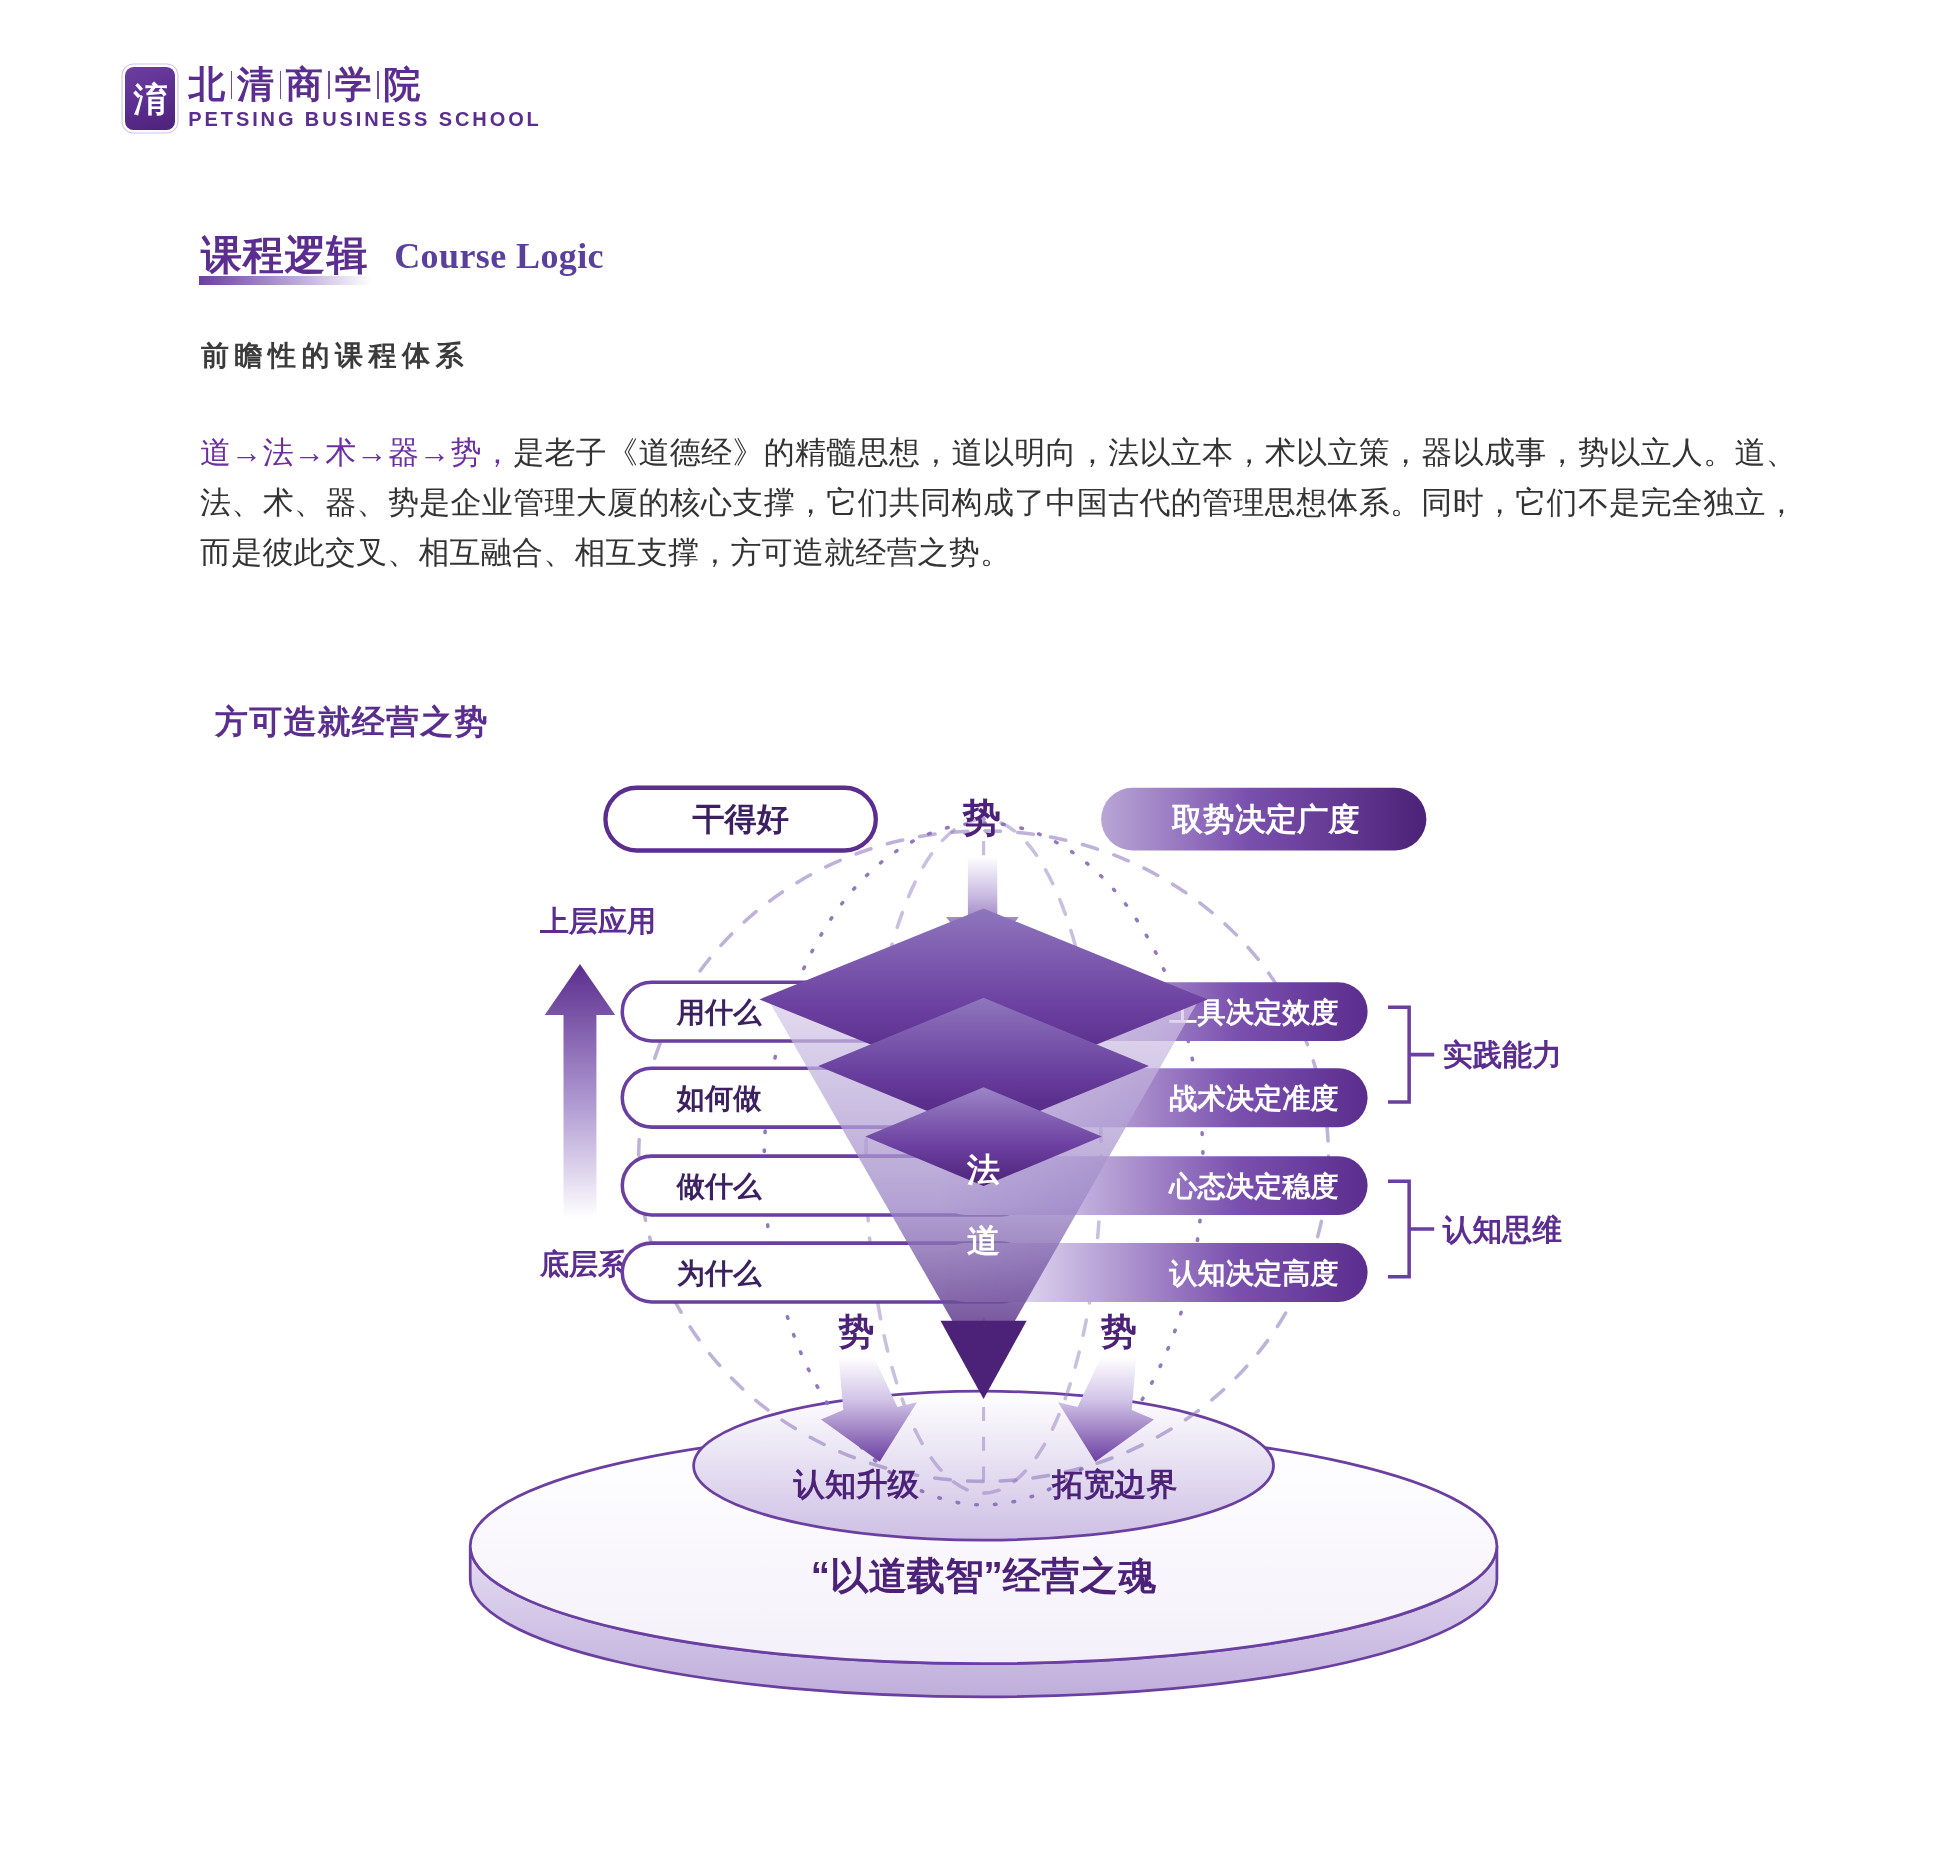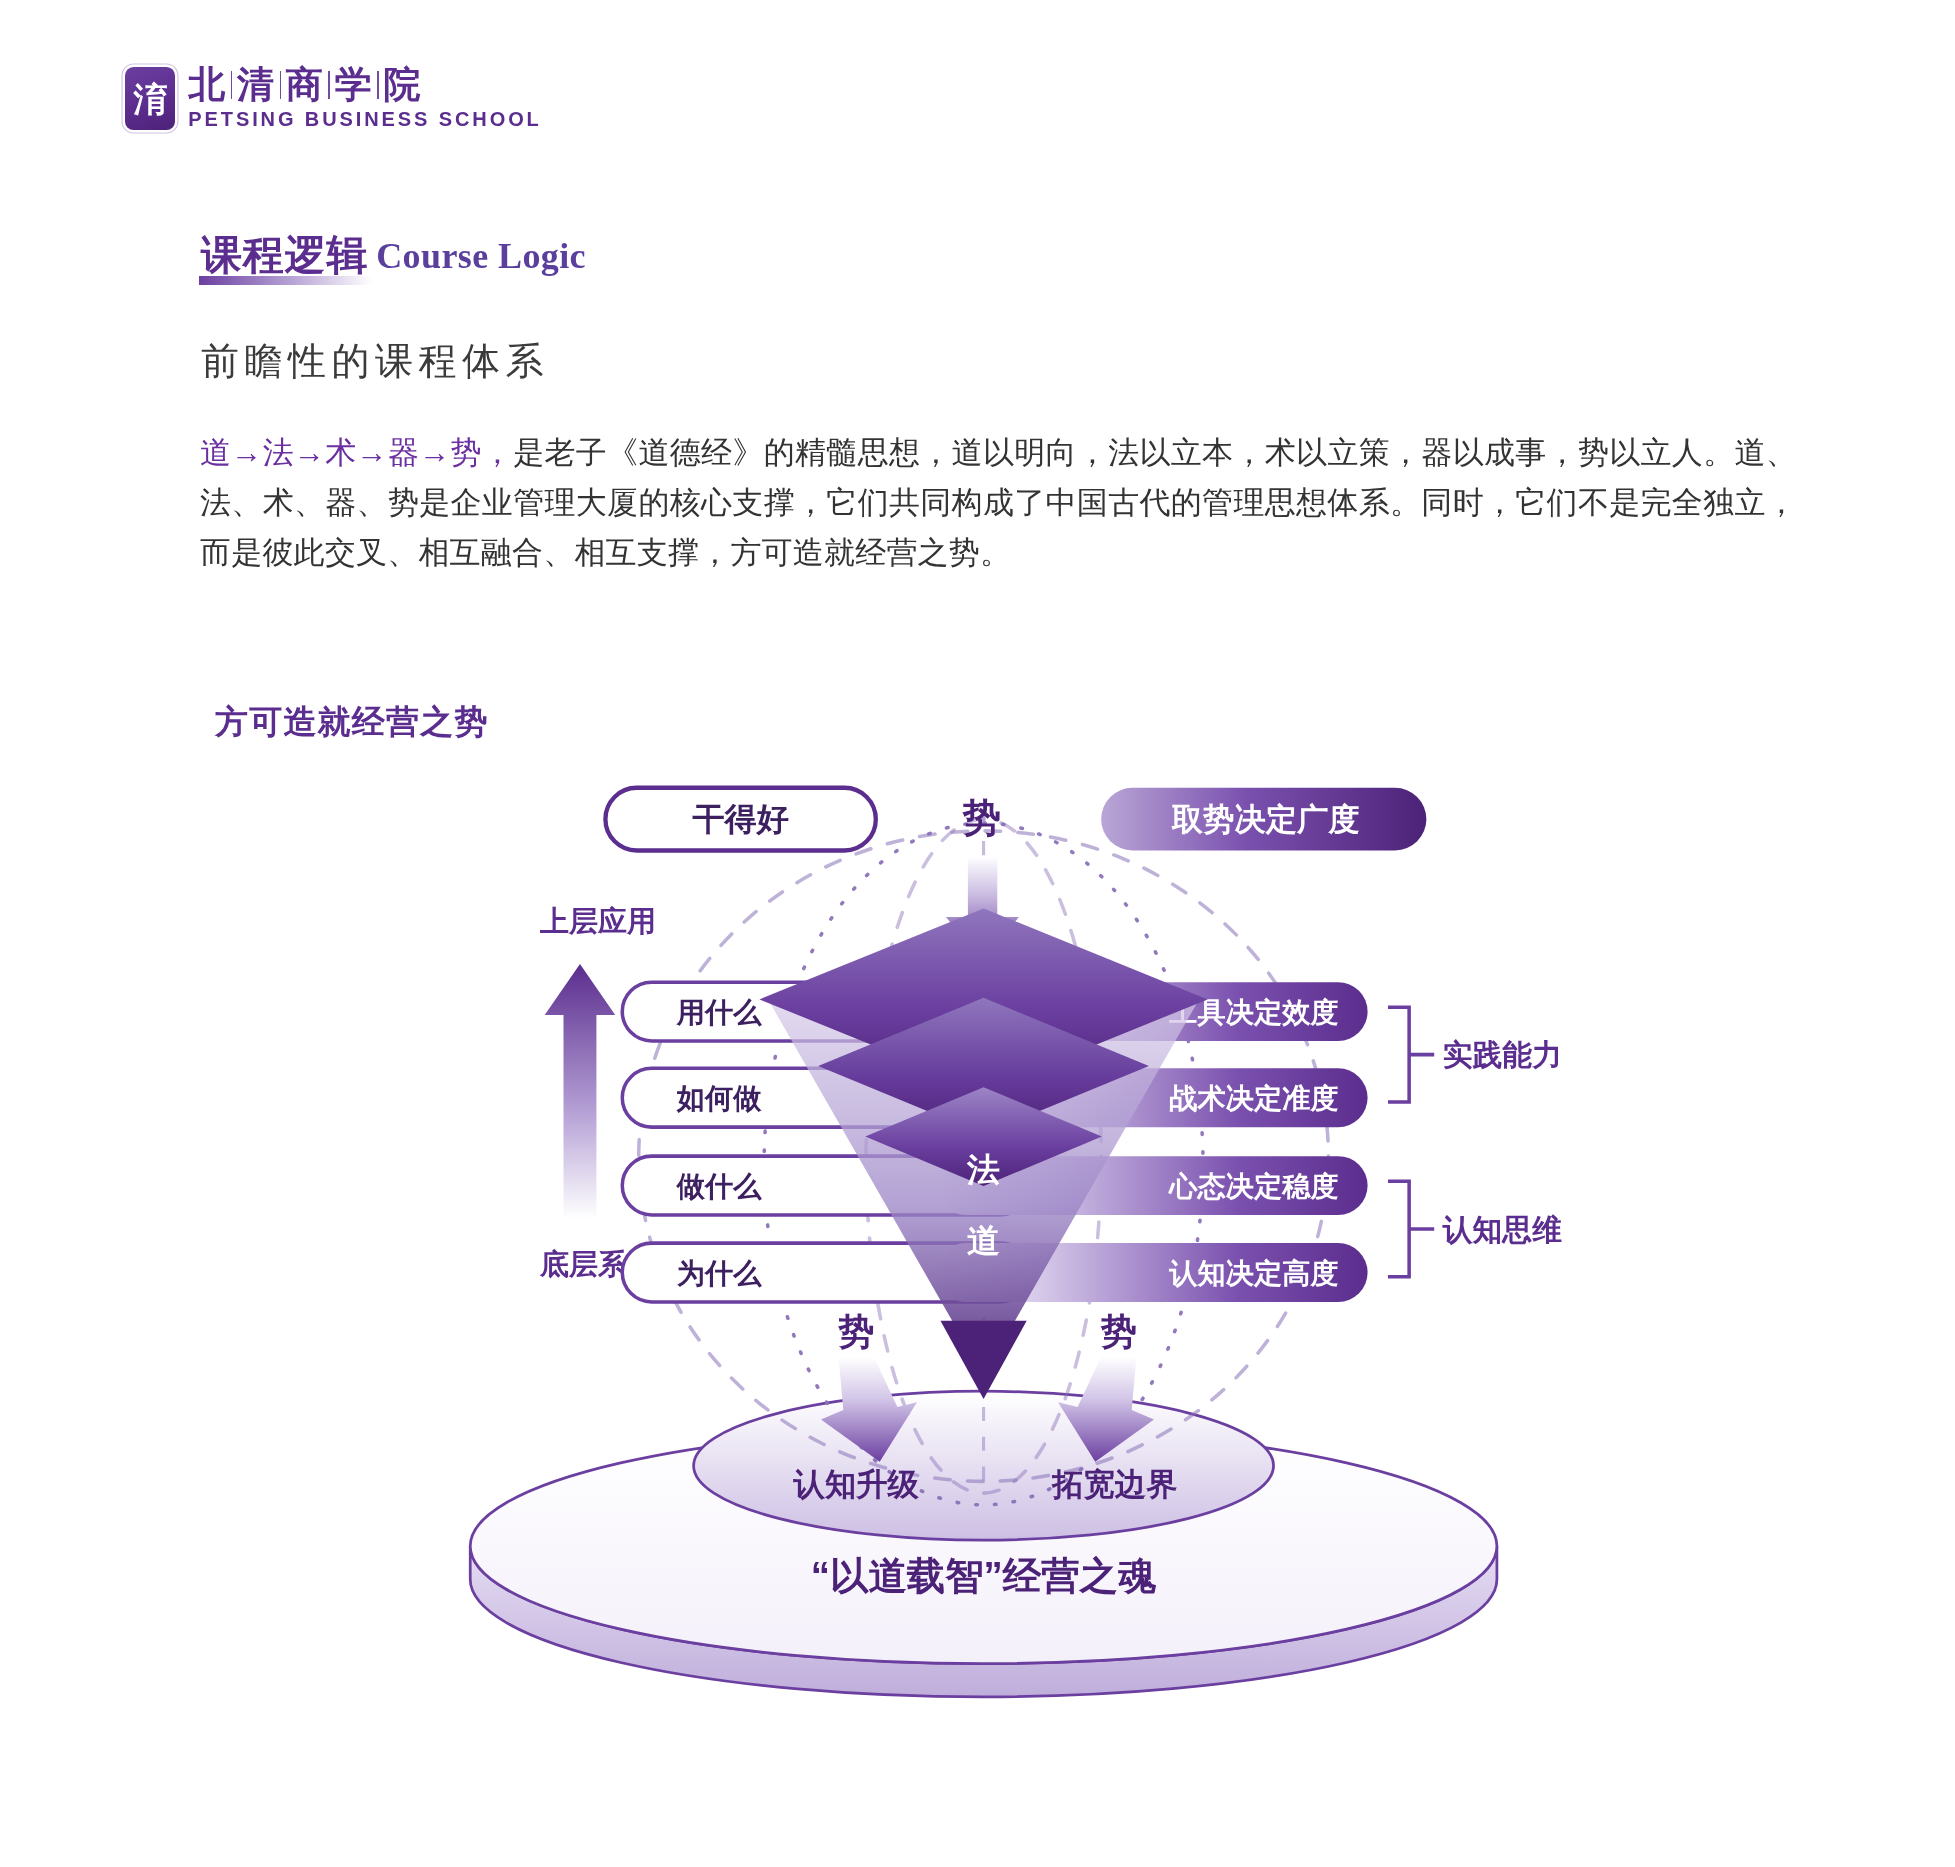--- a/index.html
+++ b/index.html
@@ -41,28 +41,28 @@
   .sec-title .cn{
     position:relative;font-size:41px;font-weight:700;color:#5b2d8e;
     letter-spacing:0.8px;line-height:1;padding-bottom:3.1px;
   }
   .sec-title .cn::after{
     content:"";position:absolute;left:-2.4px;right:-3.9px;bottom:-5.5px;height:8.6px;
     background:linear-gradient(90deg,#6b3fa0 0%,#b9a6d6 55%,rgba(255,255,255,0) 100%);
   }
   .sec-title .en{
     font-family:"Liberation Serif","DejaVu Serif",serif;
-    font-size:36px;font-weight:700;color:#5b3f9d;margin-left:8px;
+    font-size:36px;font-weight:700;color:#5b3f9d;margin-left:26px;
     line-height:1;letter-spacing:0.4px;padding-bottom:2.4px;
   }
 
   
   .sub-head{
     position:absolute;left:201px;top:342px;
-    font-size:38px;font-weight:400;color:#3b3b3b;letter-spacing:5.5px;
+    font-size:28px;font-weight:700;color:#3b3b3b;letter-spacing:5.5px;
     line-height:1;
   }
 
   
   .para{
     position:absolute;left:200px;top:428px;width:1597px;
     font-size:31px;line-height:1.62;color:#333333;
     text-align:justify;letter-spacing:0.2px;
   }
   .para .hl{color:#6b2fa0;font-weight:400;}

